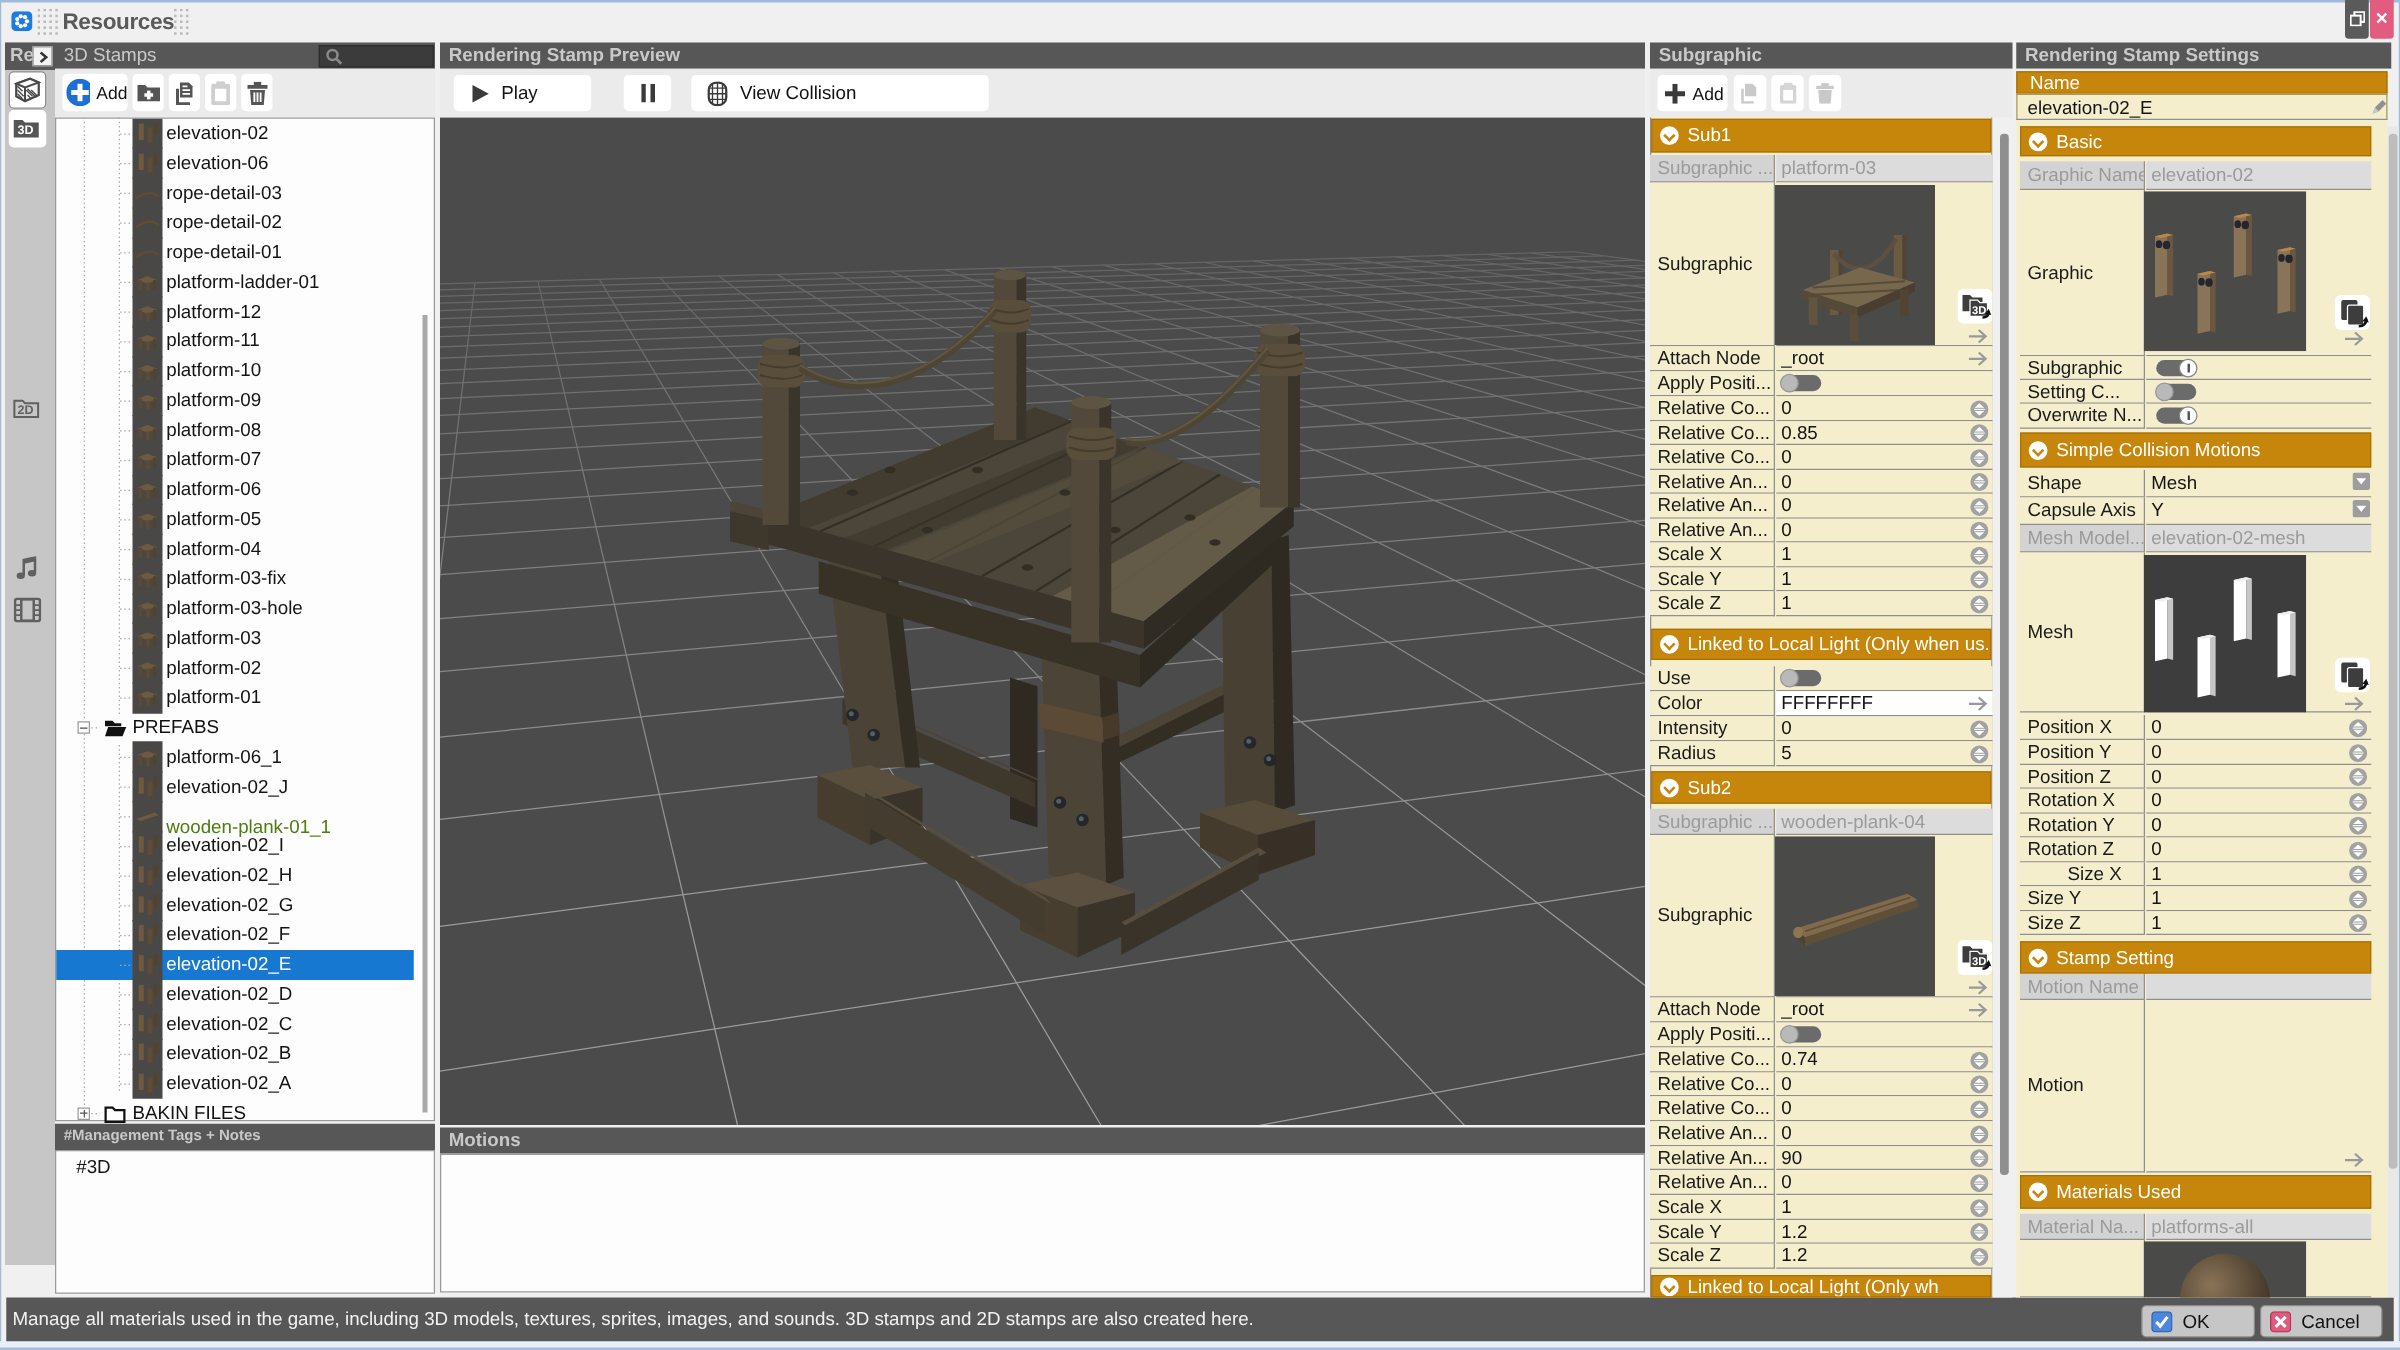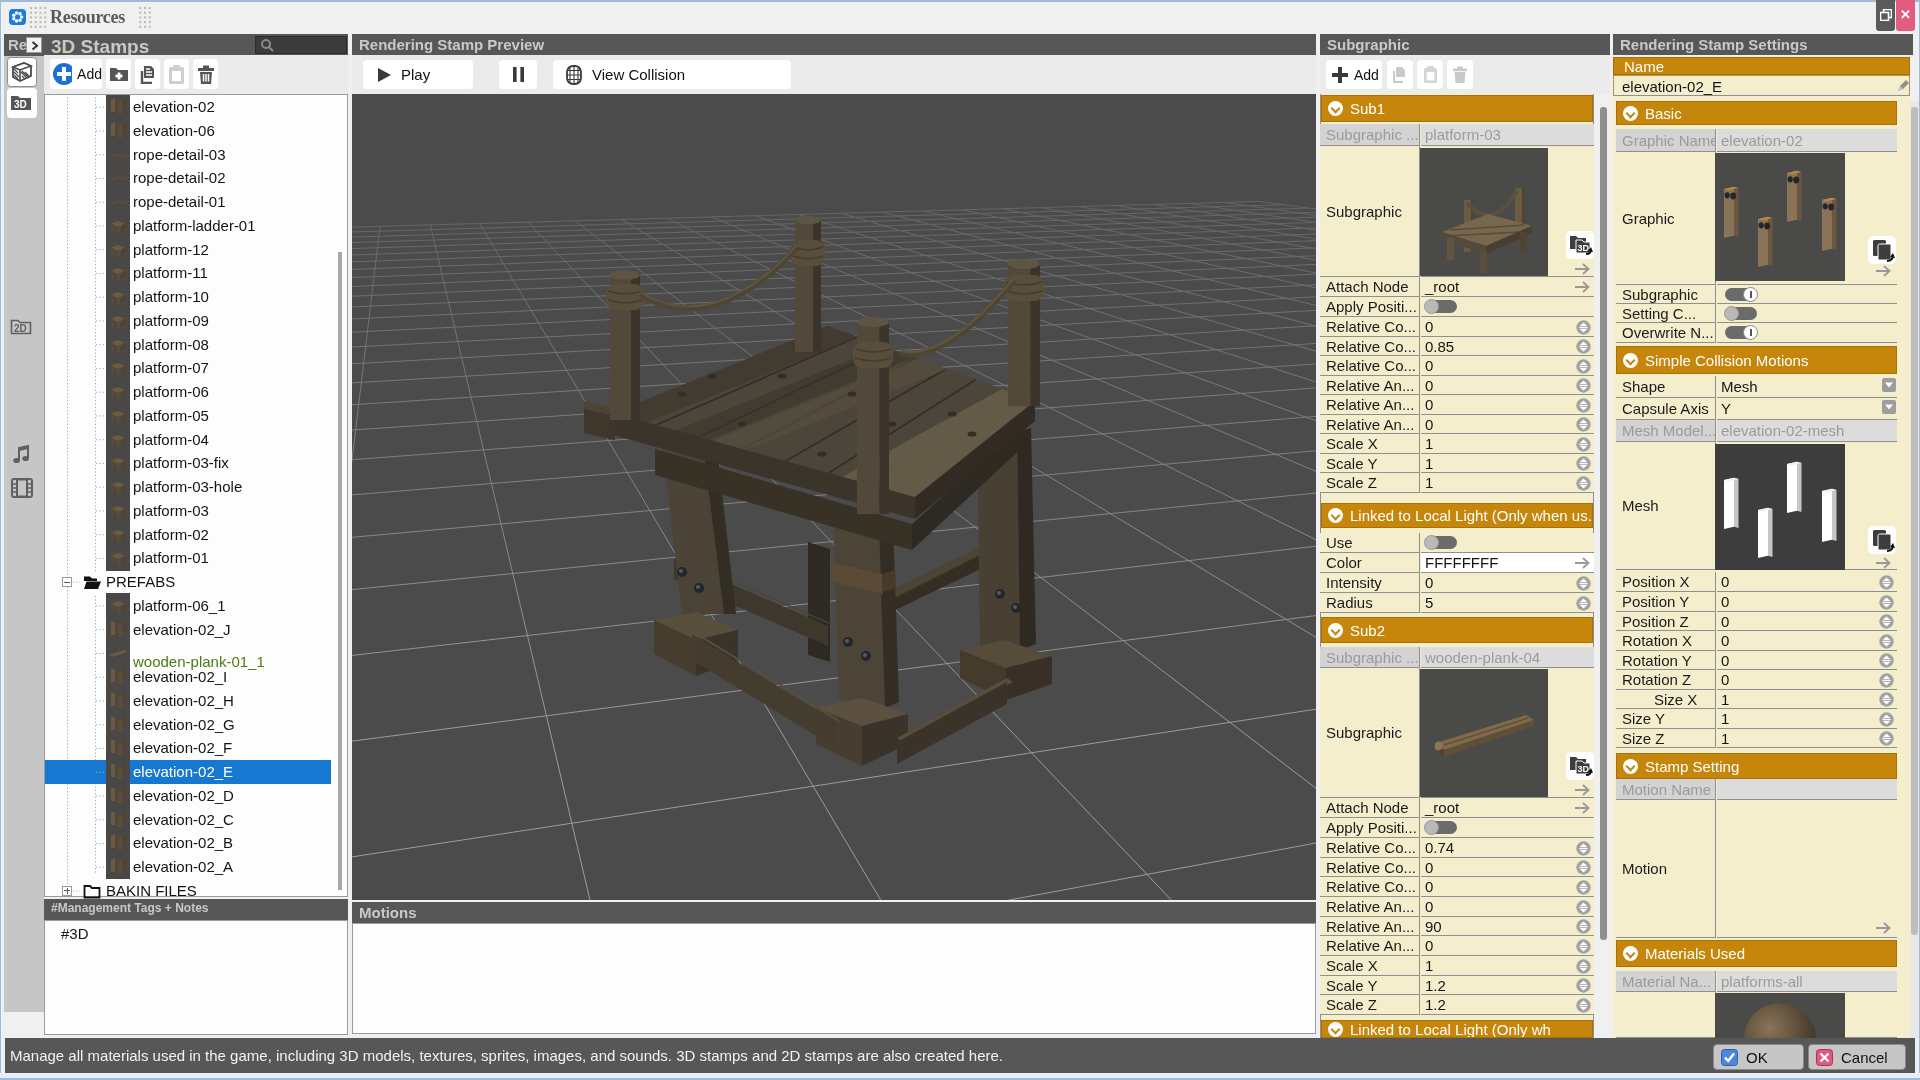--- a/index.html
+++ b/index.html
@@ -151,21 +151,21 @@
     <rect x="85.5" y="18.8" width="2" height="2" fill="#b9b9b9"></rect>
     <rect x="90.25" y="18.8" width="2" height="2" fill="#b9b9b9"></rect>
     <rect x="95" y="18.8" width="2" height="2" fill="#b9b9b9"></rect>
     <rect x="99.75" y="18.8" width="2" height="2" fill="#b9b9b9"></rect>
     <rect x="104.5" y="18.8" width="2" height="2" fill="#b9b9b9"></rect>
     <rect x="109.25" y="18.8" width="2" height="2" fill="#b9b9b9"></rect>
     <rect x="114" y="18.8" width="2" height="2" fill="#b9b9b9"></rect>
     <rect x="118.75" y="18.8" width="2" height="2" fill="#b9b9b9"></rect>
   </svg>
 <div class="abs" style="left:47px;top:6px;width:92px;height:24px;background:#f0f0f0;"></div>
-<div class="abs" style="left:50px;top:7px;font-size:18px;font-weight:bold;color:#5a5a5a;letter-spacing:-0.3px;font-family:Liberation Serif, serif;">Resources</div>
+<div class="abs" style="left:50px;top:7px;font-size:18px;font-weight:bold;color:#5a5a5a;letter-spacing:-0.3px;">Resources</div>
 <svg class="abs" style="left:9px;top:9px" width="17" height="16">
     <rect x="0" y="0" width="17" height="16" rx="4" fill="#1c7ae0"></rect>
     <circle cx="12.6" cy="8" r="1.7" fill="#fff"></circle>
     <circle cx="11.0563" cy="11.2055" r="1.7" fill="#fff"></circle>
     <circle cx="7.58766" cy="11.9972" r="1.7" fill="#fff"></circle>
     <circle cx="4.80603" cy="9.77892" r="1.7" fill="#fff"></circle>
     <circle cx="4.80603" cy="6.22108" r="1.7" fill="#fff"></circle>
     <circle cx="7.58766" cy="4.0028" r="1.7" fill="#fff"></circle>
     <circle cx="11.0563" cy="4.79449" r="1.7" fill="#fff"></circle>
   </svg>
@@ -220,21 +220,21 @@
     <path d="M6,4.5 L15,2.5" stroke="#606060" stroke-width="3"></path>
     <ellipse cx="3.6" cy="15.5" rx="3.3" ry="2.6" fill="#606060"></ellipse>
     <ellipse cx="12.6" cy="13.5" rx="3.3" ry="2.6" fill="#606060"></ellipse>
   </svg>
 <svg class="abs" style="left:11px;top:478px" width="22" height="20">
     <rect x="1" y="1" width="20" height="18" rx="2" fill="none" stroke="#606060" stroke-width="2"></rect>
     <rect x="6" y="1.5" width="10" height="17" fill="none" stroke="#606060" stroke-width="2"></rect>
     <path d="M1,6 L5,6 M1,10 L5,10 M1,14 L5,14 M17,6 L21,6 M17,10 L21,10 M17,14 L21,14" stroke="#606060" stroke-width="1.4"></path>
   </svg>
 <div class="abs" style="left:44px;top:34px;width:304px;height:21px;background:#575757;"></div>
-<div class="abs" style="left:51px;top:36px;color:#c9c9c9;font-size:19px;font-weight:bold;">3D Stamps</div>
+<div class="abs" style="left:51px;top:36px;color:#c9c9c9;font-size:15px;font-weight:normal;">3D Stamps</div>
 <div class="abs" style="left:255px;top:36px;width:92px;height:18px;background:#3b3b3b;border:1px solid #2c2c2c;"></div>
 <svg class="abs" style="left:260px;top:38px" width="14" height="14">
     <circle cx="6" cy="6" r="4" fill="none" stroke="#8a8a8a" stroke-width="2"></circle>
     <path d="M9,9 L13,13" stroke="#8a8a8a" stroke-width="2"></path>
   </svg>
 <div class="abs" style="left:44px;top:55px;width:304px;height:39px;background:#ebebeb;"></div>
 <div class="abs" style="left:50px;top:59px;width:52px;height:30px;background:#fff;border-radius:4px;display:flex;align-items:center;gap:5px;padding-left:3px;font-size:14px;color:#111;">
     <svg width="22" height="22">
       <circle cx="11" cy="11" r="11" fill="#1c6fd4"></circle>
       <rect x="9" y="4" width="4" height="14" fill="#fff"></rect>

